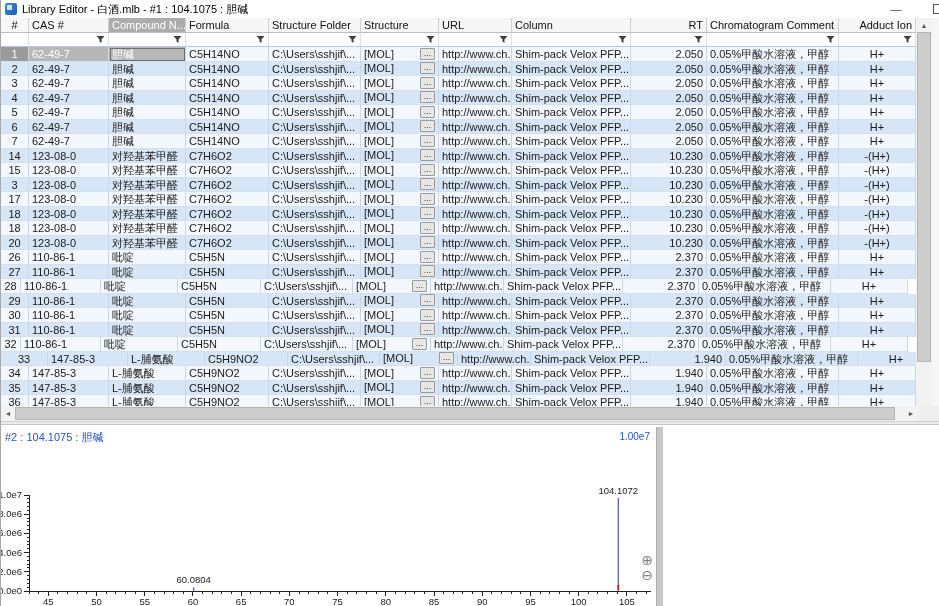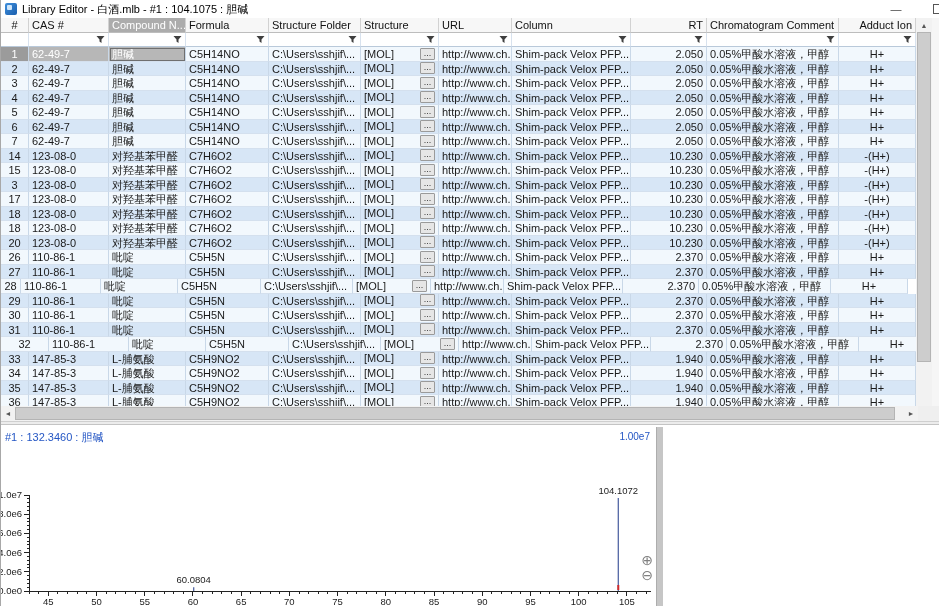--- a/index.html
+++ b/index.html
@@ -476,37 +476,37 @@
                 <span class="struct-text">[MOL]</span>
                 <span class="mol-btn">...</span>
               </div>
           <div class="gcell c-url" style="width:73px">http://www.ch...</div>
           <div class="gcell c-column" style="width:119px">Shim-pack Velox PFP...</div>
           <div class="gcell c-rt" style="width:76px">2.370</div>
           <div class="gcell c-comment" style="width:132px">0.05%甲酸水溶液，甲醇</div>
           <div class="gcell c-adduct" style="width:77px">H+</div>
         </div>
         <div class="grow row-light">
-          <div class="gcell c-num" style="width:48px">32</div>
+          <div class="gcell c-num" style="width:20px">32</div>
           <div class="gcell c-cas" style="width:80px">110-86-1</div>
           <div class="gcell c-compound" style="width:77px">吡啶</div>
           <div class="gcell c-formula" style="width:83px">C5H5N</div>
           <div class="gcell c-folder" style="width:92px">C:\Users\sshjif\...</div>
           <div class="gcell c-structure struct-cell" style="width:78px">
                 <span class="struct-text">[MOL]</span>
                 <span class="mol-btn">...</span>
               </div>
           <div class="gcell c-url" style="width:73px">http://www.ch...</div>
           <div class="gcell c-column" style="width:119px">Shim-pack Velox PFP...</div>
           <div class="gcell c-rt" style="width:76px">2.370</div>
           <div class="gcell c-comment" style="width:132px">0.05%甲酸水溶液，甲醇</div>
           <div class="gcell c-adduct" style="width:77px">H+</div>
         </div>
         <div class="grow row-dark">
-          <div class="gcell c-num" style="width:28px">33</div>
+          <div class="gcell c-num" style="width:47px">33</div>
           <div class="gcell c-cas" style="width:80px">147-85-3</div>
           <div class="gcell c-compound" style="width:77px">L-脯氨酸</div>
           <div class="gcell c-formula" style="width:83px">C5H9NO2</div>
           <div class="gcell c-folder" style="width:92px">C:\Users\sshjif\...</div>
           <div class="gcell c-structure struct-cell" style="width:78px">
                 <span class="struct-text">[MOL]</span>
                 <span class="mol-btn">...</span>
               </div>
           <div class="gcell c-url" style="width:73px">http://www.ch...</div>
           <div class="gcell c-column" style="width:119px">Shim-pack Velox PFP...</div>
@@ -592,21 +592,21 @@
     <div class="hthumb"></div>
     <div class="h-spacer"></div>
     <div class="sb-arrow">►</div>
     <div class="corner"></div>
   </div>
 
   <div class="splitter"></div>
 
   <div class="bottom">
     <div class="spectrum-panel">
-      <div class="spec-title">#1 : 132.3460 : 胆碱</div>
+      <div class="spec-title">#2 : 104.1075 : 胆碱</div>
       <div class="spec-scale">1.00e7</div>
       <div id="specPlot">
           <svg width="655" height="179" font-family="Liberation Sans, sans-serif" style="position:absolute;left:0;top:0">
             <g shape-rendering="crispEdges" stroke="#222222">
               <line x1="28" y1="164" x2="650" y2="164"></line>
               <line x1="28" y1="68" x2="28" y2="164"></line>
               <line x1="28" y1="164" x2="28" y2="166.5"></line>
               <line x1="37.643410852713174" y1="164" x2="37.643410852713174" y2="166.5"></line>
               <line x1="47.286821705426355" y1="164" x2="47.286821705426355" y2="169"></line>
               <line x1="56.93023255813954" y1="164" x2="56.93023255813954" y2="166.5"></line>

